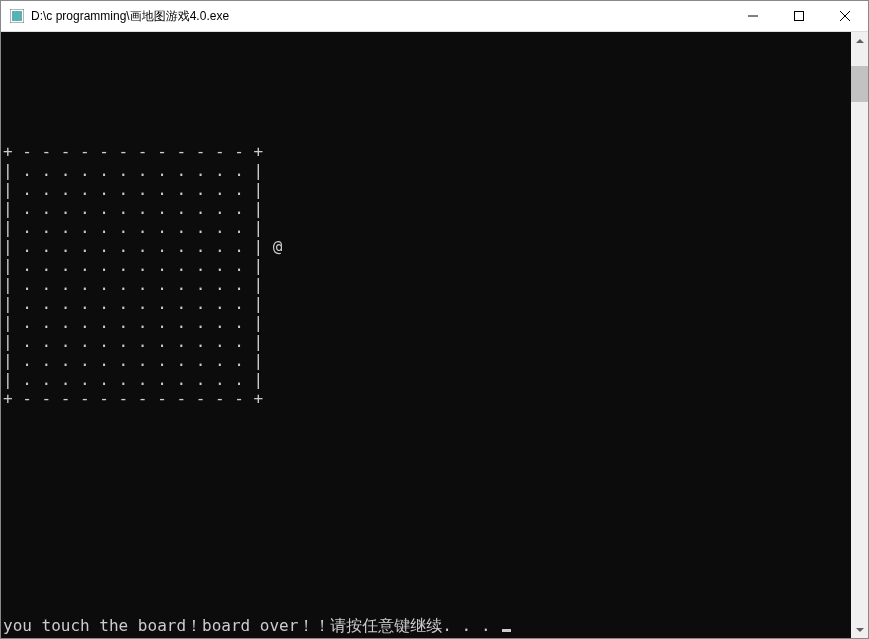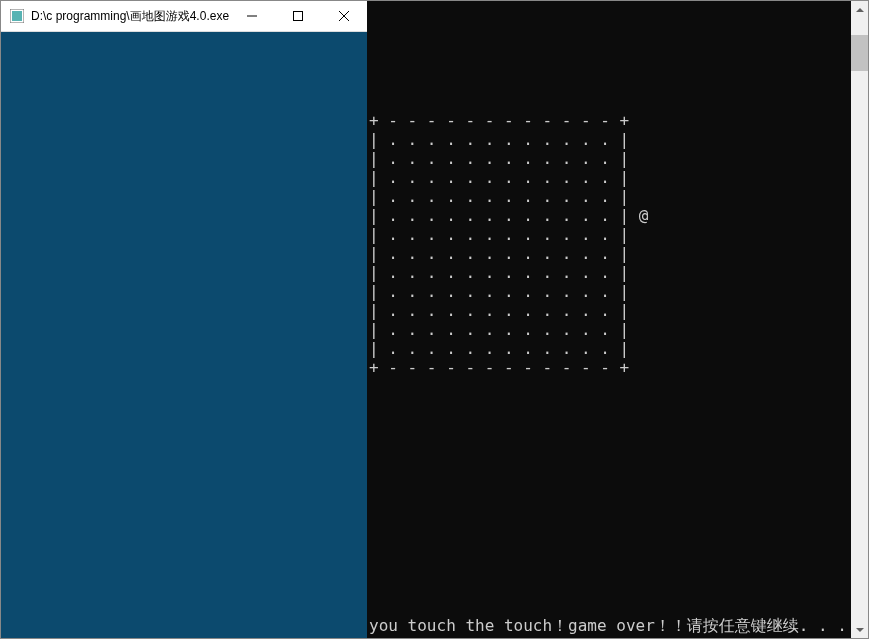--- a/index.html
+++ b/index.html
@@ -1,21 +1,21 @@
 <!DOCTYPE html>
 <html><head>
 <meta charset="utf-8">
 <style>
   * { box-sizing: border-box; margin: 0; padding: 0; }
   html, body { width: 869px; height: 639px; overflow: hidden; font-family: "Segoe UI", Tahoma, sans-serif; }
   .window {
     width: 869px; height: 639px;
     border: 1px solid #888;
     background: #0c4a6e;
-    display: flex; 
+    display: flex; flex-direction: column;
   }
   .titlebar {
     height: 31px; background: #fff;
     display: flex; align-items: center;
     border-bottom: 1px solid #ddd;
     flex: 0 0 31px;
   }
   .titlebar .app-icon {
     width: 16px; height: 16px; margin: 0 6px 0 8px;
     display: flex; align-items: center; justify-content: center;
@@ -104,21 +104,21 @@
 | . . . . . . . . . . . . |
 | . . . . . . . . . . . . | @
 | . . . . . . . . . . . . |
 | . . . . . . . . . . . . |
 | . . . . . . . . . . . . |
 | . . . . . . . . . . . . |
 | . . . . . . . . . . . . |
 | . . . . . . . . . . . . |
 | . . . . . . . . . . . . |
 + - - - - - - - - - - - - +</pre>
-      <pre class="status"><span id="status-text">you touch the touch！game over！！请按任意键继续. . . </span><span class="cursor"></span></pre>
+      <pre class="status"><span id="status-text">you touch the board！board over！！请按任意键继续. . . </span><span class="cursor"></span></pre>
     </div>
     <div class="scrollbar">
       <div class="scroll-arrow up">
         <svg width="8" height="4" viewBox="0 0 8 4">
             <polygon points="4,0 8,4 0,4" fill="#606060"></polygon>
           </svg>
       </div>
       <div class="scroll-thumb"></div>
       <div class="scroll-arrow down">
         <svg width="8" height="4" viewBox="0 0 8 4">

